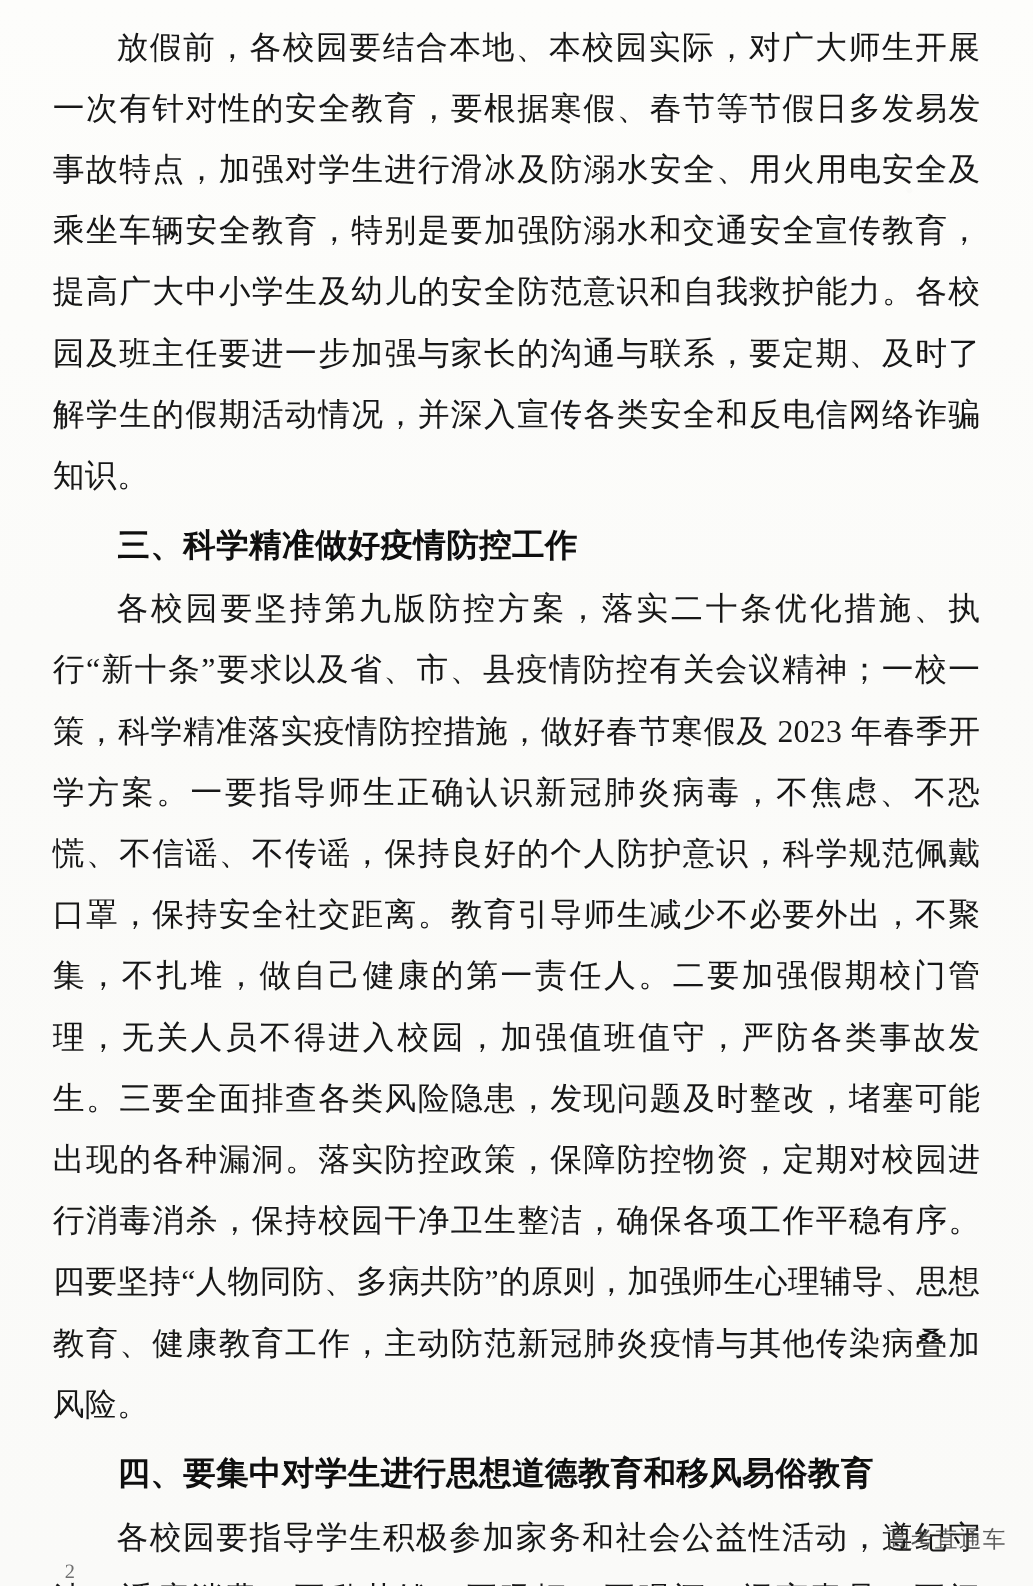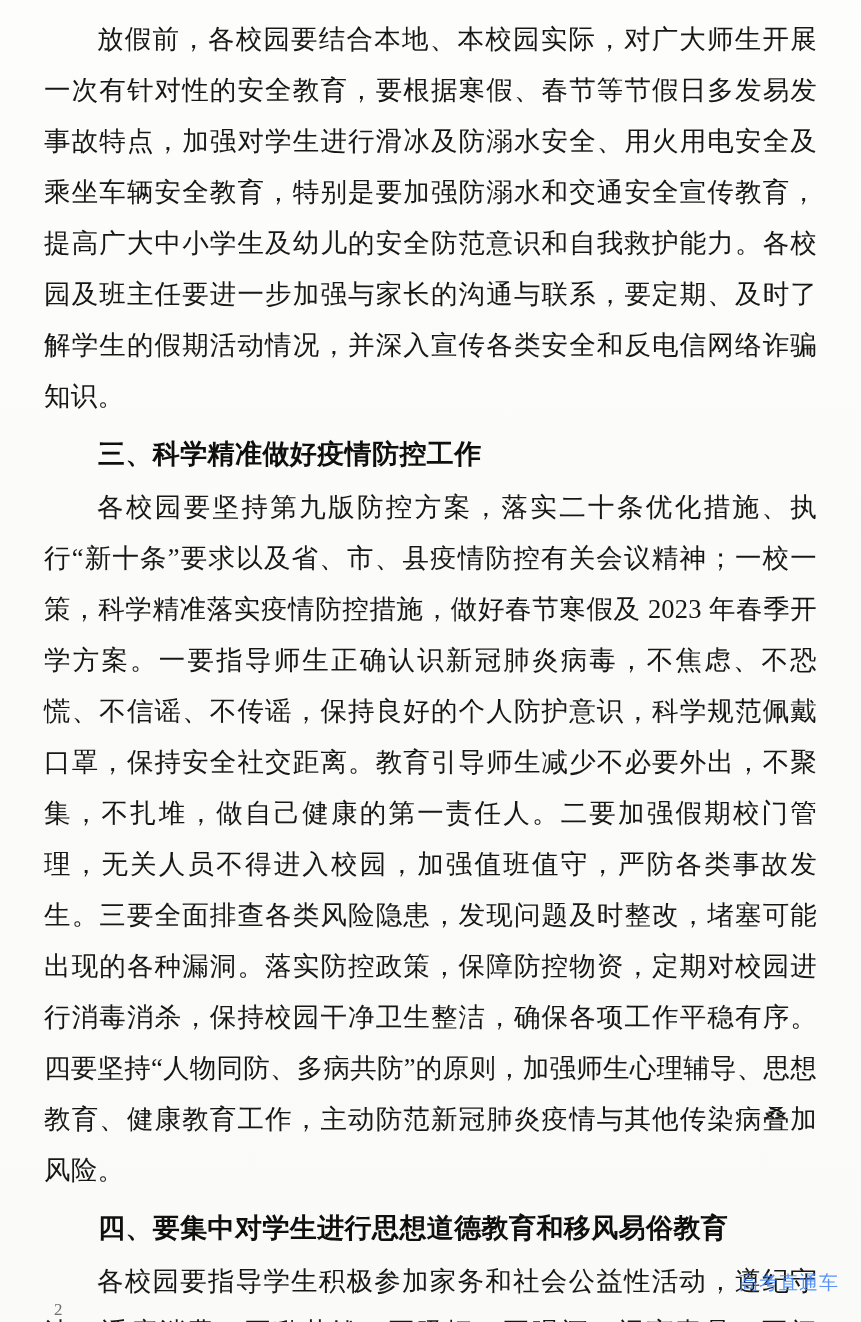--- a/index.html
+++ b/index.html
@@ -46,21 +46,21 @@
     text-indent: 2em;
     margin: 6px 0 2px 0;
     letter-spacing: 0.4px;
     color: #0f0f0f;
   }
   .watermark {
     position: absolute;
     right: 22px;
     bottom: 26px;
     font-size: 19px;
-    color: #3b82f6;
+    color: #404040;
     letter-spacing: 1px;
     font-family: "Liberation Sans", sans-serif;
     opacity: 0.85;
   }
   .page-number {
     position: absolute;
     left: 54px;
     bottom: 2px;
     font-size: 17px;
     color: #6f6f6f;

